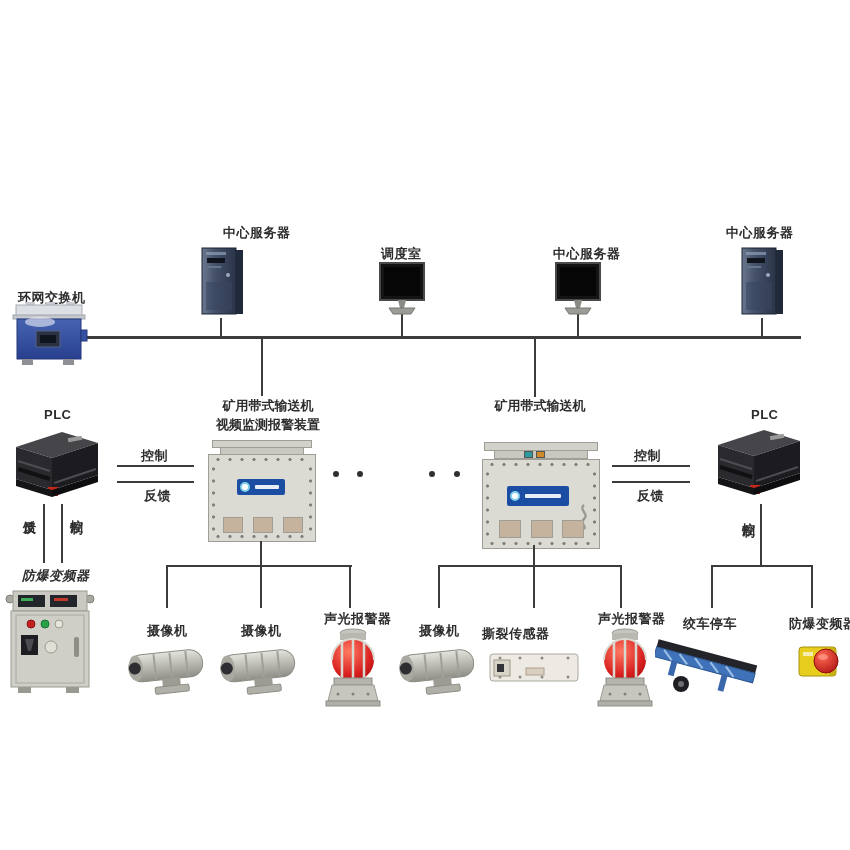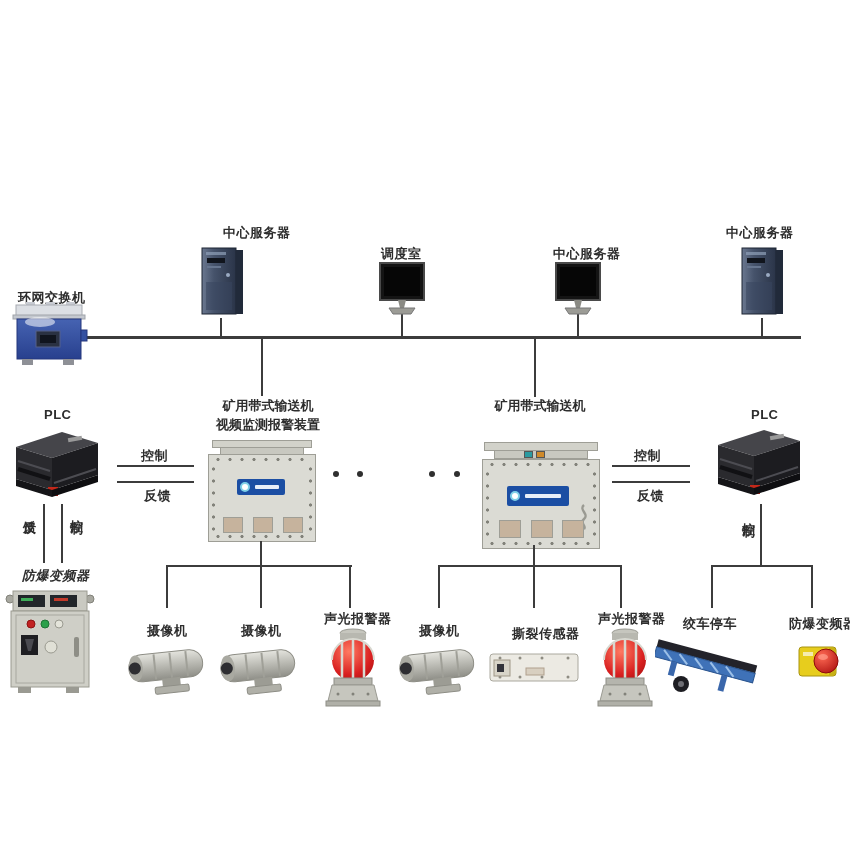--- a/index.html
+++ b/index.html
@@ -370,21 +370,21 @@
         <circle cx="12" cy="25" r="6" fill="#2e2e32"></circle>
         <line x1="32" y1="13" x2="32" y2="38" stroke="#a0a098" stroke-width="2"></line>
         <line x1="48" y1="13" x2="48" y2="38" stroke="#a0a098" stroke-width="2"></line>
         <line x1="64" y1="13" x2="64" y2="38" stroke="#a0a098" stroke-width="2"></line>
         <rect x="38" y="38" width="18" height="9" fill="#9c9c94"></rect>
         <rect x="30" y="46" width="34" height="7" rx="2" fill="#b0b0a8" stroke="#8d8d85"></rect>
       </g>
     </svg>
   </div>
 
-  <div class="lbl" style="left:512px;top:625px;">撕裂传感器</div>
+  <div class="lbl" style="left:482px;top:625px;">撕裂传感器</div>
   <div class="icon" style="left:486px;top:647px;">
     <svg width="96" height="42" viewBox="0 0 96 42">
       <rect x="4" y="7" width="88" height="27" rx="3" fill="#eceae3" stroke="#aaa89e"></rect>
       <circle cx="14" cy="11" r="1.5" fill="#8e8c82"></circle>
         <circle cx="34" cy="11" r="1.5" fill="#8e8c82"></circle>
         <circle cx="56" cy="11" r="1.5" fill="#8e8c82"></circle>
         <circle cx="82" cy="11" r="1.5" fill="#8e8c82"></circle>
       <circle cx="14" cy="30" r="1.5" fill="#8e8c82"></circle>
         <circle cx="34" cy="30" r="1.5" fill="#8e8c82"></circle>
         <circle cx="56" cy="30" r="1.5" fill="#8e8c82"></circle>

